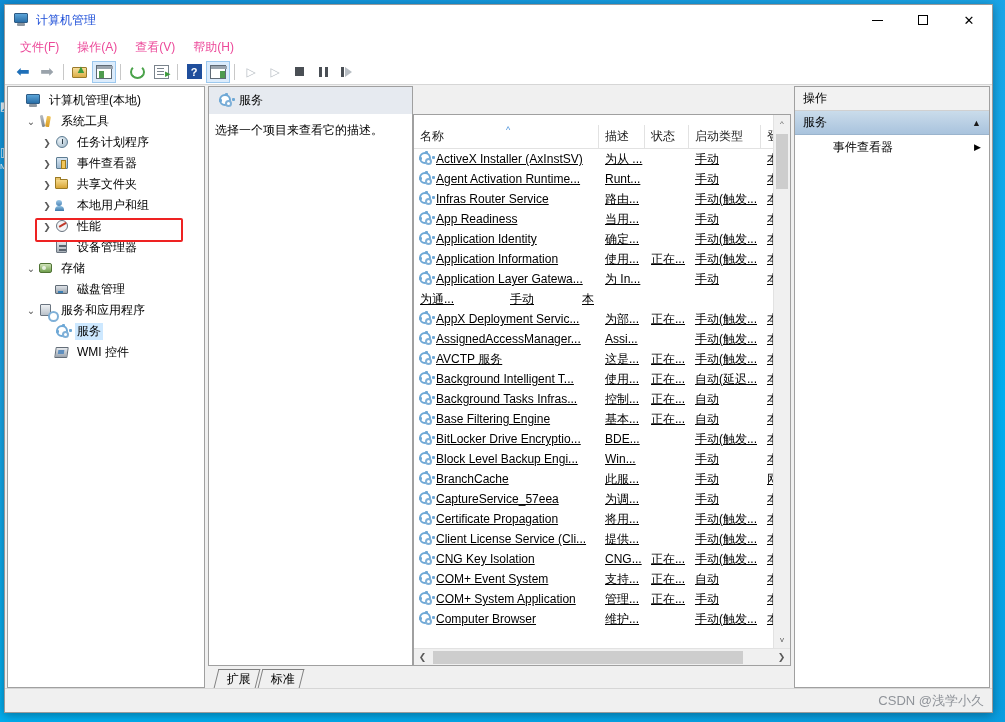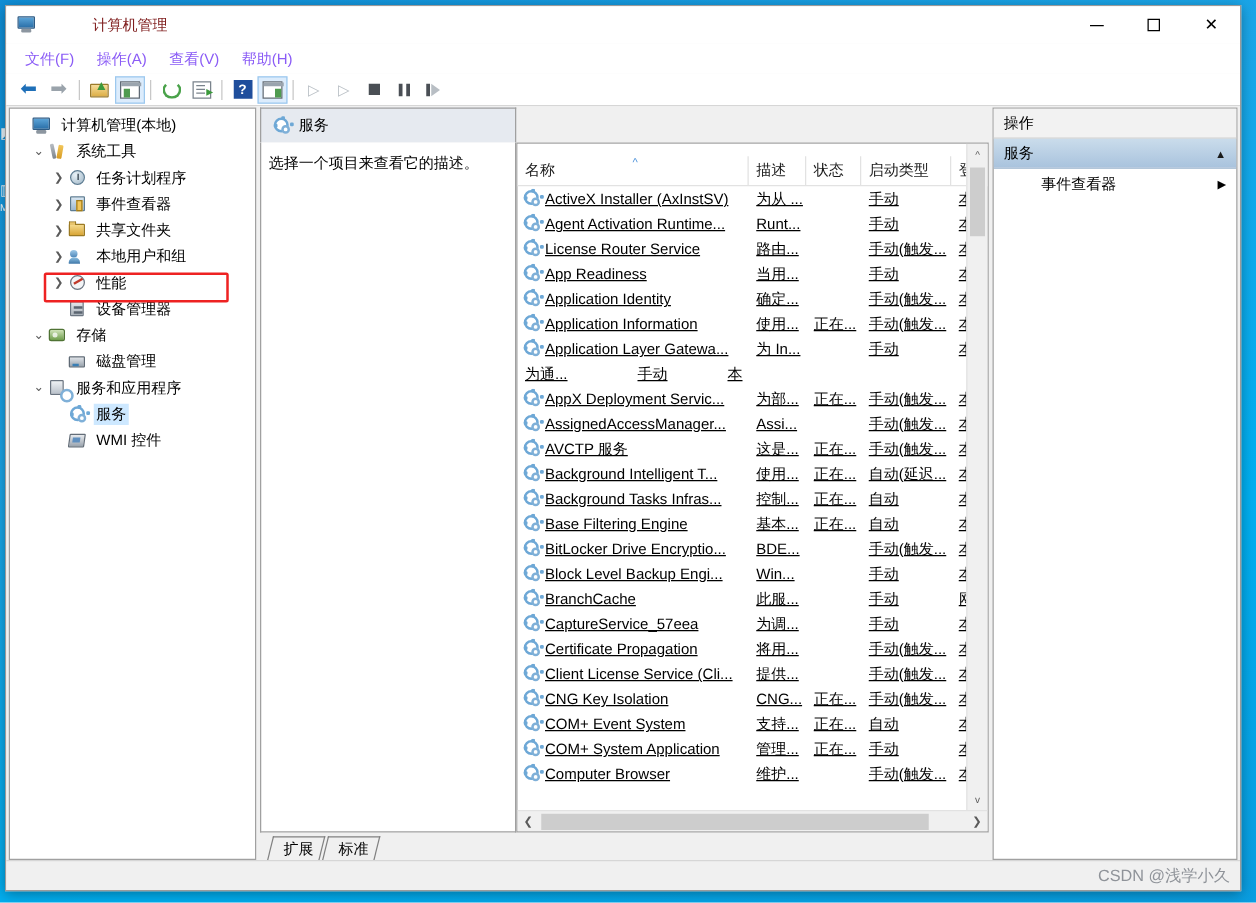--- a/index.html
+++ b/index.html
@@ -34,36 +34,36 @@
   }
 
   
   .titlebar {
     height: 30px; background: #ffffff; display: flex; align-items: center;
     flex: none; position: relative;
   }
   .title-icon {
     width: 16px; height: 16px; margin-left: 9px; margin-right: 6px; position: relative; flex: none;
   }
-  .title-text { font-size: 12px; color: #7f1d1d; margin-left: 38px; }
+  .title-text { font-size: 12px; color: #1d4ed8; }
   .wbtns { margin-left: auto; display: flex; height: 30px; }
   .wbtn {
     width: 46px; height: 30px; display: flex; align-items: center; justify-content: center;
     font-size: 13px; color: #000; cursor: default;
   }
   .wbtn .min { display:block; width: 11px; height: 1px; background: #000; }
   .wbtn .max { display:block; width: 10px; height: 10px; border: 1px solid #000; }
 
   
   .menubar {
     height: 24px; background: #ffffff; display: flex; align-items: center;
     padding-left: 6px; flex: none;
   }
   .menu-item {
-    font-size: 12px; color: #8b5cf6; padding: 3px 9px; cursor: default;
+    font-size: 12px; color: #ec4899; padding: 3px 9px; cursor: default;
   }
 
   
   .toolbar {
     height: 26px; background: #ffffff; display: flex; align-items: center;
     padding-left: 6px; flex: none; border-bottom: 1px solid #d6d6d6;
   }
   .tb { width: 24px; height: 22px; display: flex; align-items: center; justify-content: center;
         position: relative; cursor: default; }
   .tb.pressed { background: #dcecfc; border: 1px solid #9cc8ee; }
@@ -626,21 +626,21 @@
                   <div class="lcell c-state"></div>
                   <div class="lcell c-start">手动</div>
                   <div class="lcell c-logon">本</div>
                 </div>
                 <div class="lrow">
                   <div class="lcell c-name name">
                     <span class="svc-gear">
                       <i class="ico-gear"></i>
                       <i class="ico-gear-sm"></i>
                     </span>
-                    <span>License Router Service</span>
+                    <span>Infras Router Service</span>
                   </div>
                   <div class="lcell c-desc">路由...</div>
                   <div class="lcell c-state"></div>
                   <div class="lcell c-start">手动(触发...</div>
                   <div class="lcell c-logon">本</div>
                 </div>
                 <div class="lrow">
                   <div class="lcell c-name name">
                     <span class="svc-gear">
                       <i class="ico-gear"></i>

